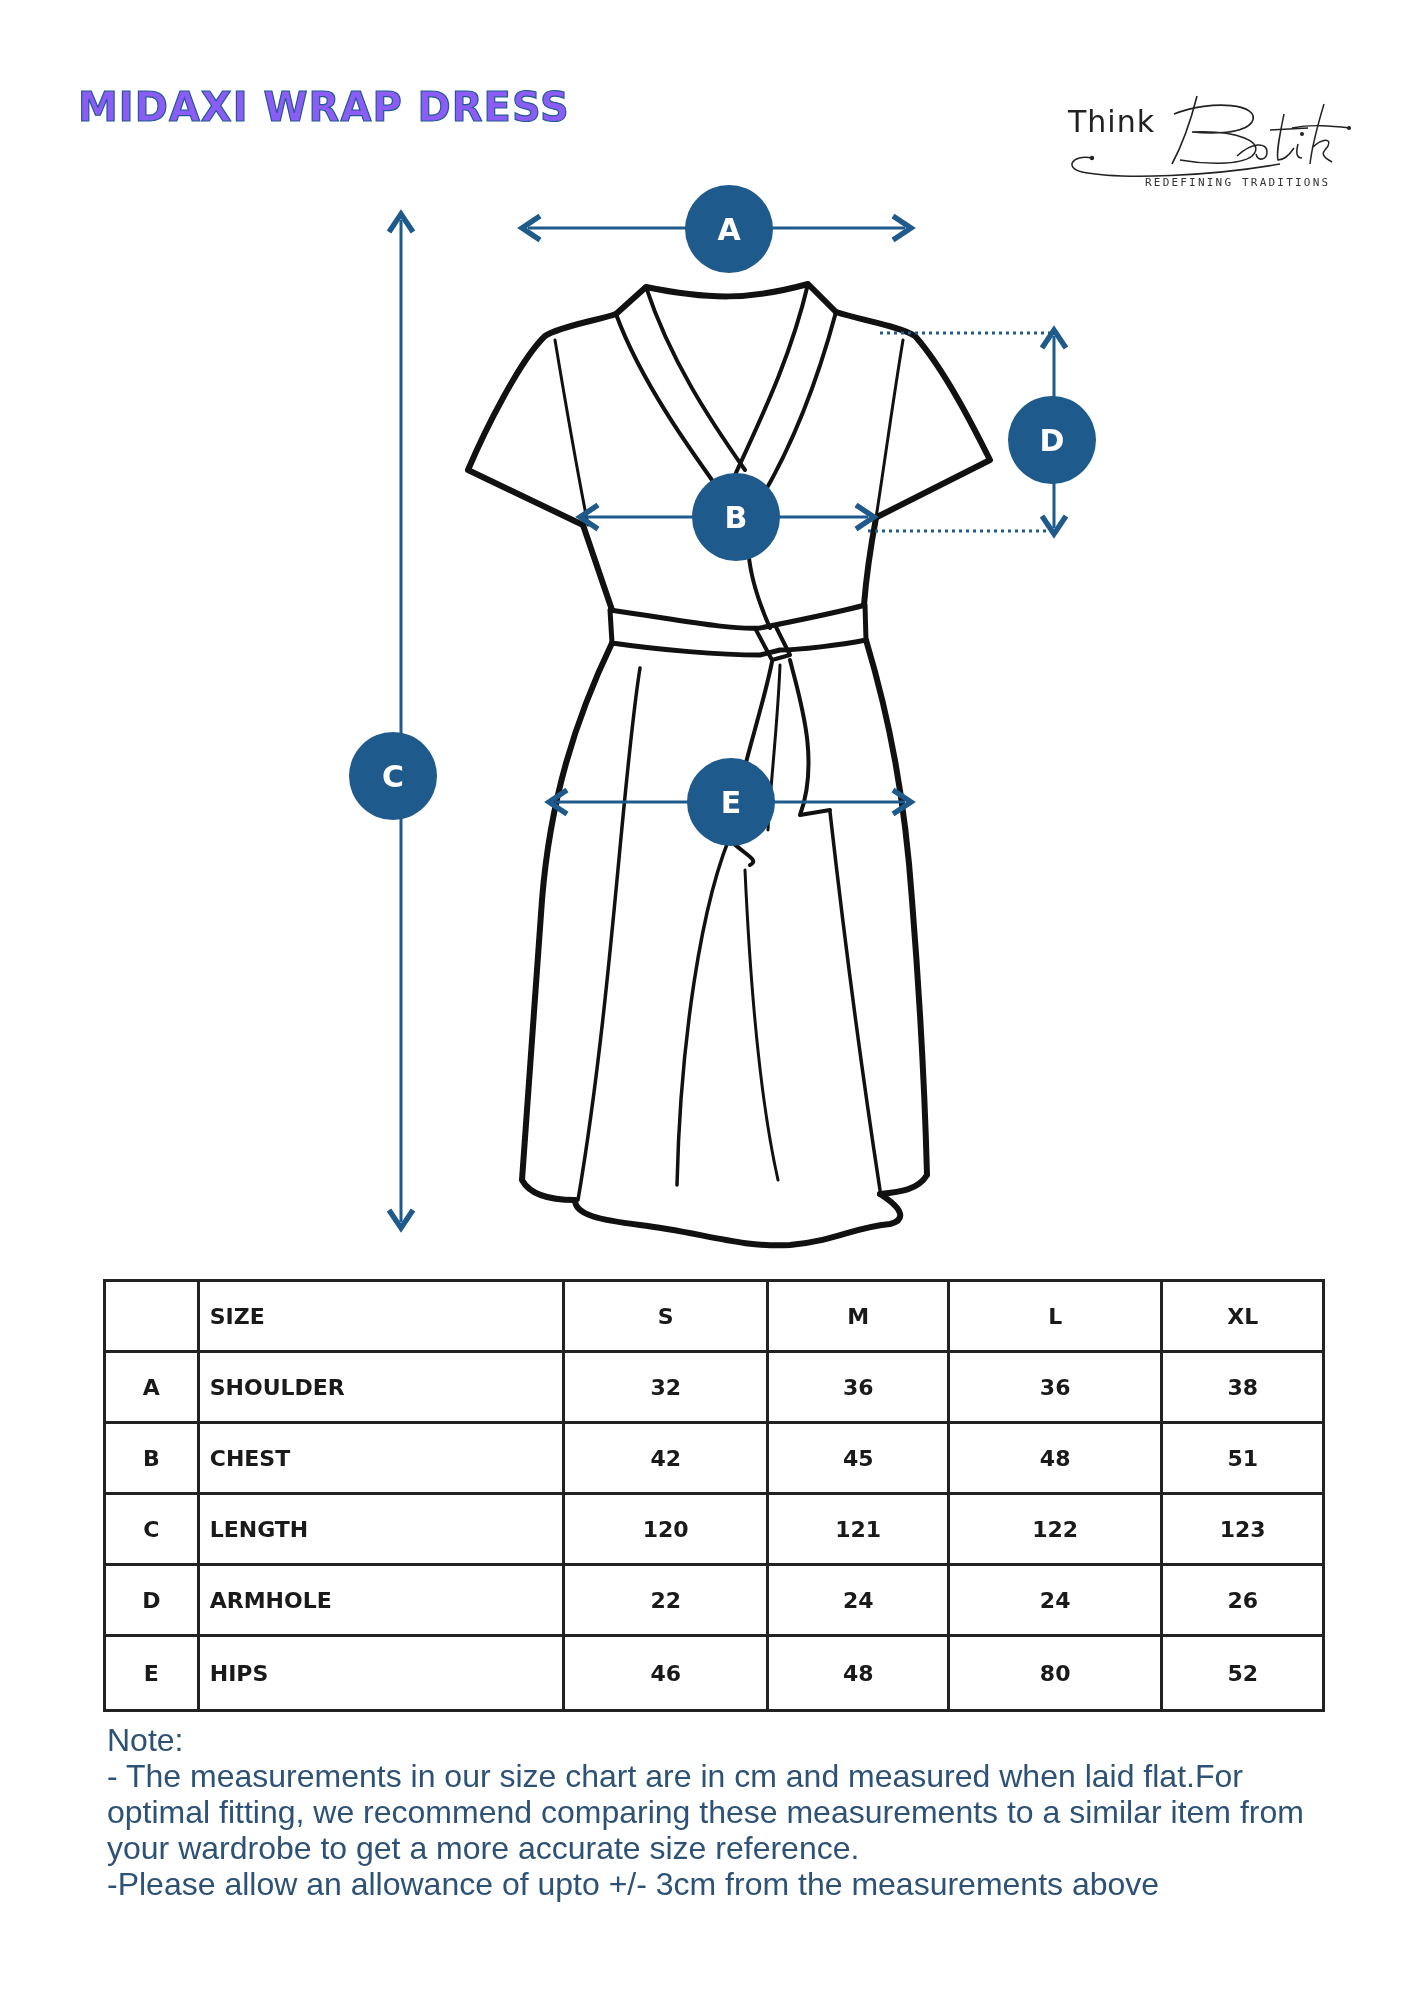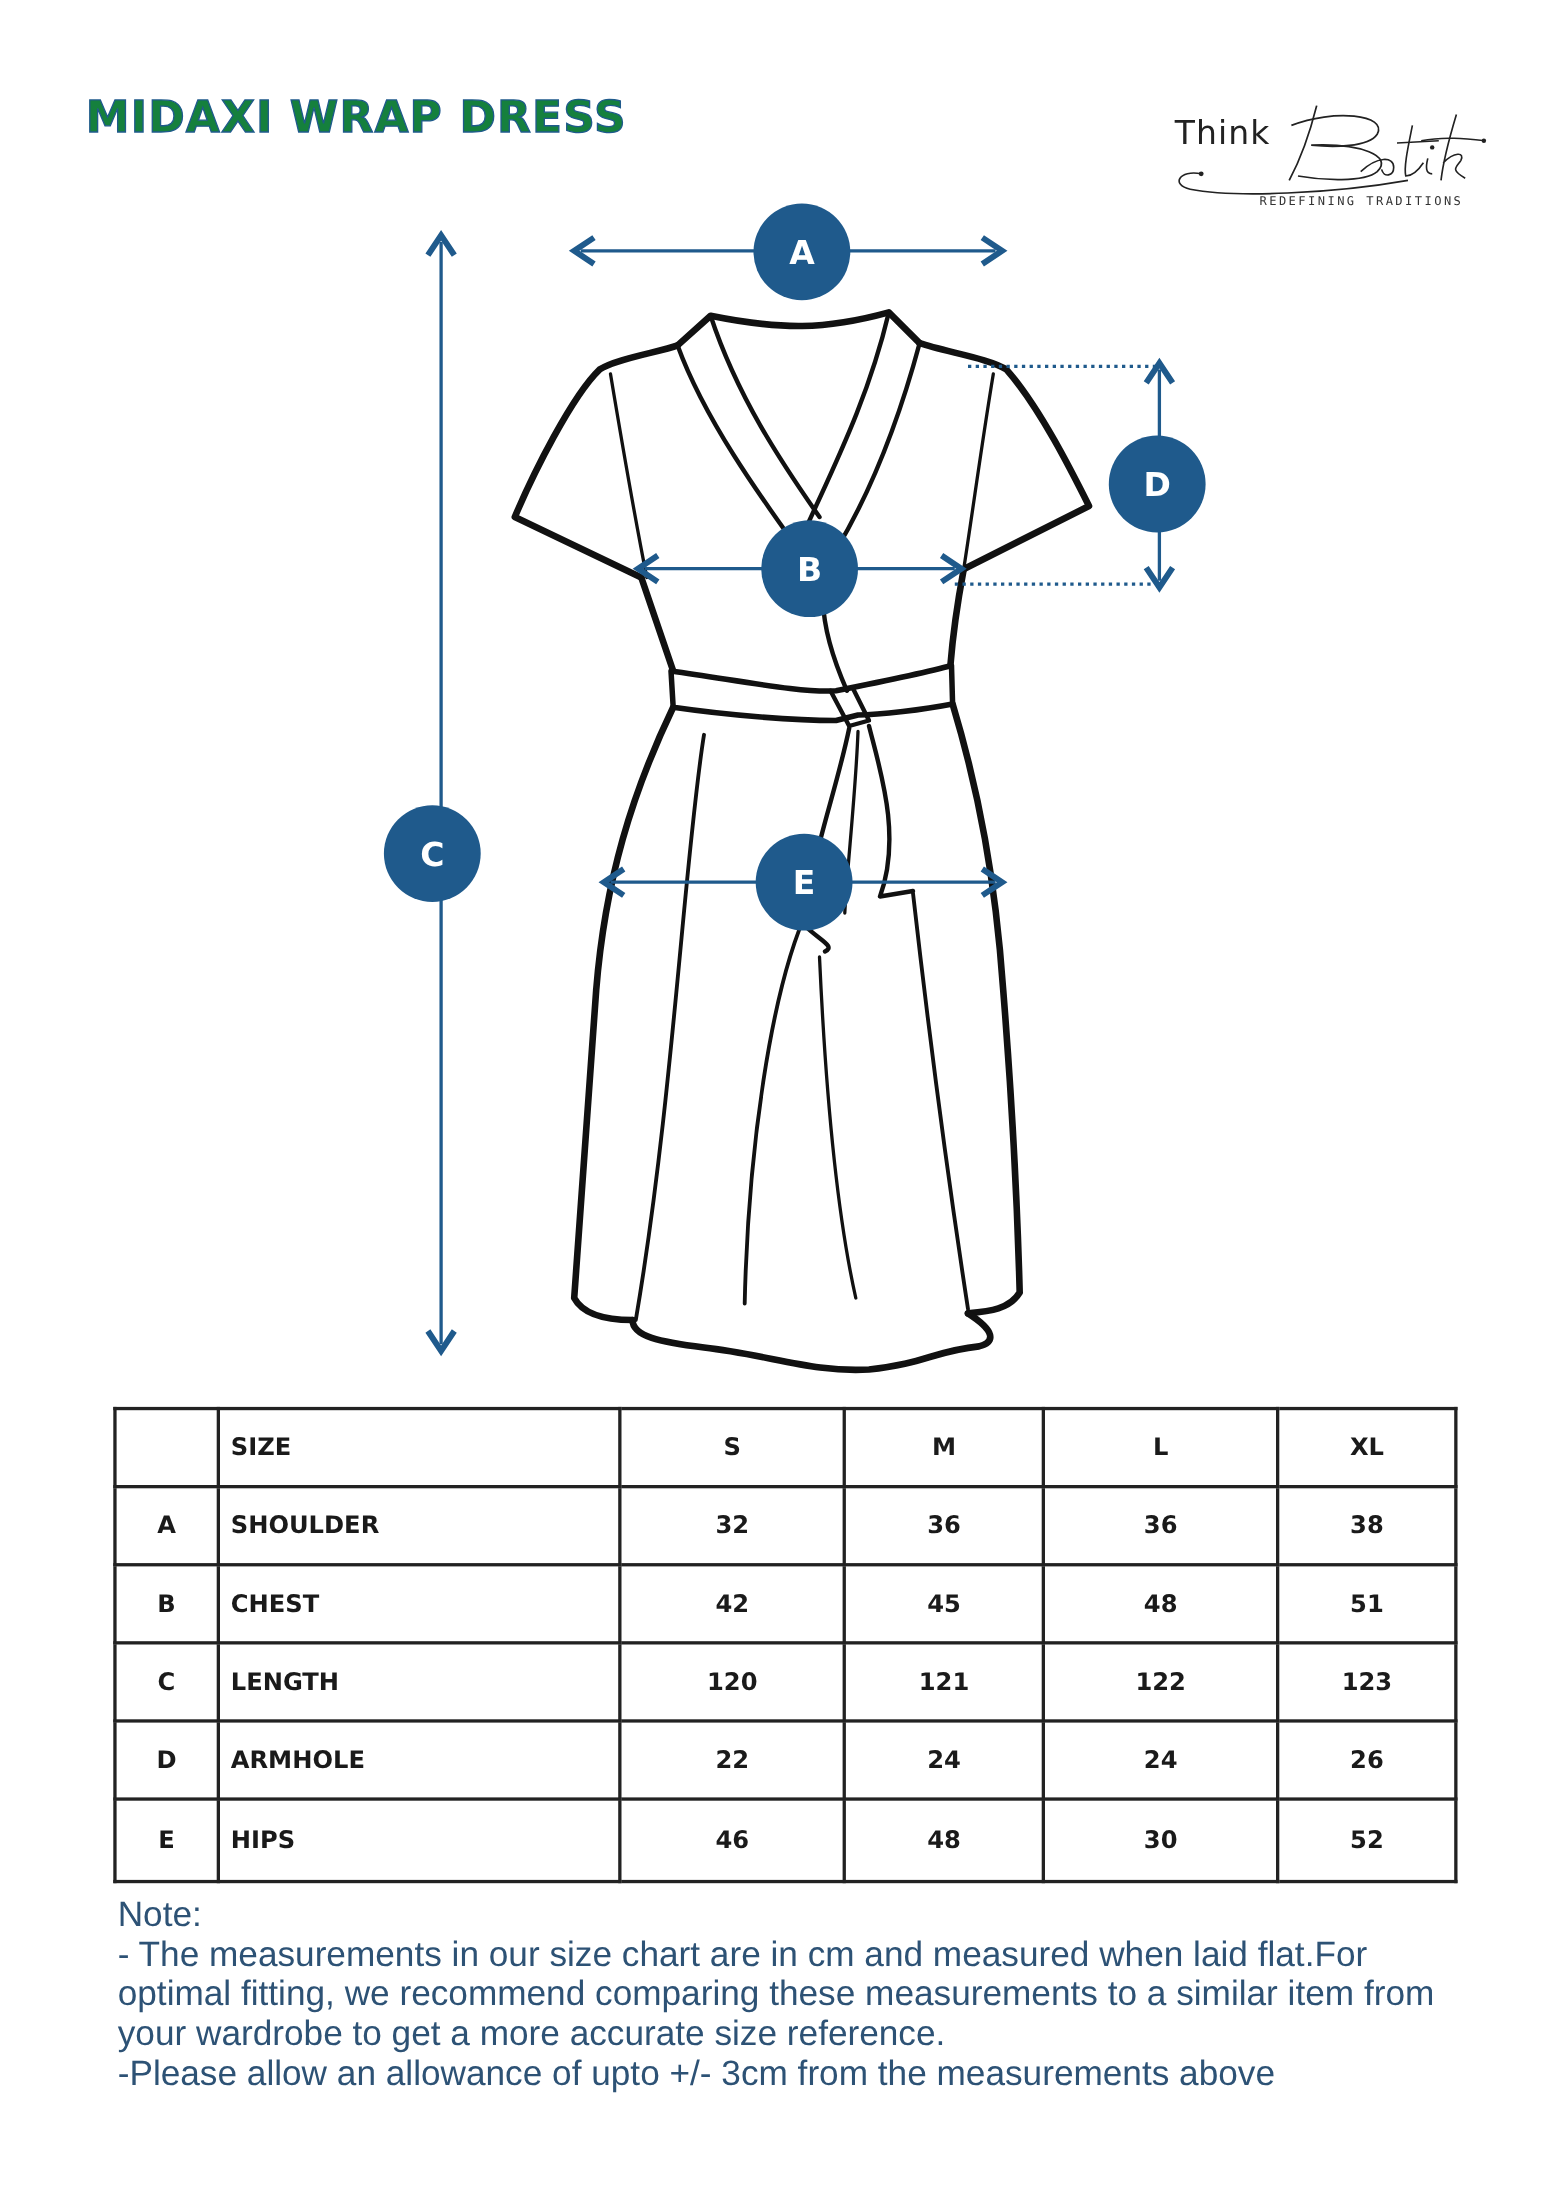--- a/index.html
+++ b/index.html
@@ -1,20 +1,20 @@
 <!DOCTYPE html>
 <html><head>
   <meta charset="utf-8">
   <style>
     html, body { margin: 0; padding: 0; background: #ffffff; }
     body { width: 1414px; height: 2000px; position: relative; overflow: hidden; font-family: "DejaVu Sans", sans-serif; }
     .title {
       position: absolute; left: 78px; top: 84px;
       font-family: "DejaVu Sans", sans-serif; font-weight: 900; font-size: 40px;
-      letter-spacing: 1px; color: #15803d; text-transform: uppercase;
+      letter-spacing: 1px; color: #8b5cf6; text-transform: uppercase;
       -webkit-text-stroke: 1.2px #1f5a8c;
     }
     .logo { position: absolute; left: 1062px; top: 94px; width: 290px; height: 100px; }
     .logo .think { position: absolute; left: 6px; top: 10px; font-family: "DejaVu Sans", sans-serif; font-size: 30px; color: #222; letter-spacing: 1px; text-align: center; }
     .logo .tagline { position: absolute; left: 83px; top: 82px; font-family: "DejaVu Sans Mono", monospace; font-size: 11px; letter-spacing: 2.2px; color: #333; }
     .diagram { position: absolute; left: 0; top: 0; width: 1414px; height: 1260px; }
     .badge-text { font-family: "DejaVu Sans", sans-serif; font-weight: 900; font-size: 30px; fill: #ffffff; }
     table.size-table {
       position: absolute; left: 103px; top: 1279px; width: 1222px;
       border-collapse: collapse; font-family: "DejaVu Sans", sans-serif; font-weight: bold; font-size: 22px; color: #1a1a1a;
@@ -179,21 +179,21 @@
     <td>22</td>
     <td>24</td>
     <td>24</td>
     <td>26</td>
   </tr>
   <tr class="last">
     <td>E</td>
     <td class="label">HIPS</td>
     <td>46</td>
     <td>48</td>
-    <td>30</td>
+    <td>80</td>
     <td>52</td>
   </tr>
 </tbody>
   </table>
 
 <div class="note">
   <p>Note:</p>
   <p>- The measurements in our size chart are in cm and measured when laid flat.For optimal fitting, we recommend comparing these measurements to a similar item from your wardrobe to get a more accurate size reference.</p>
   <p>-Please allow an allowance of upto +/- 3cm from the measurements above</p>
 </div>

